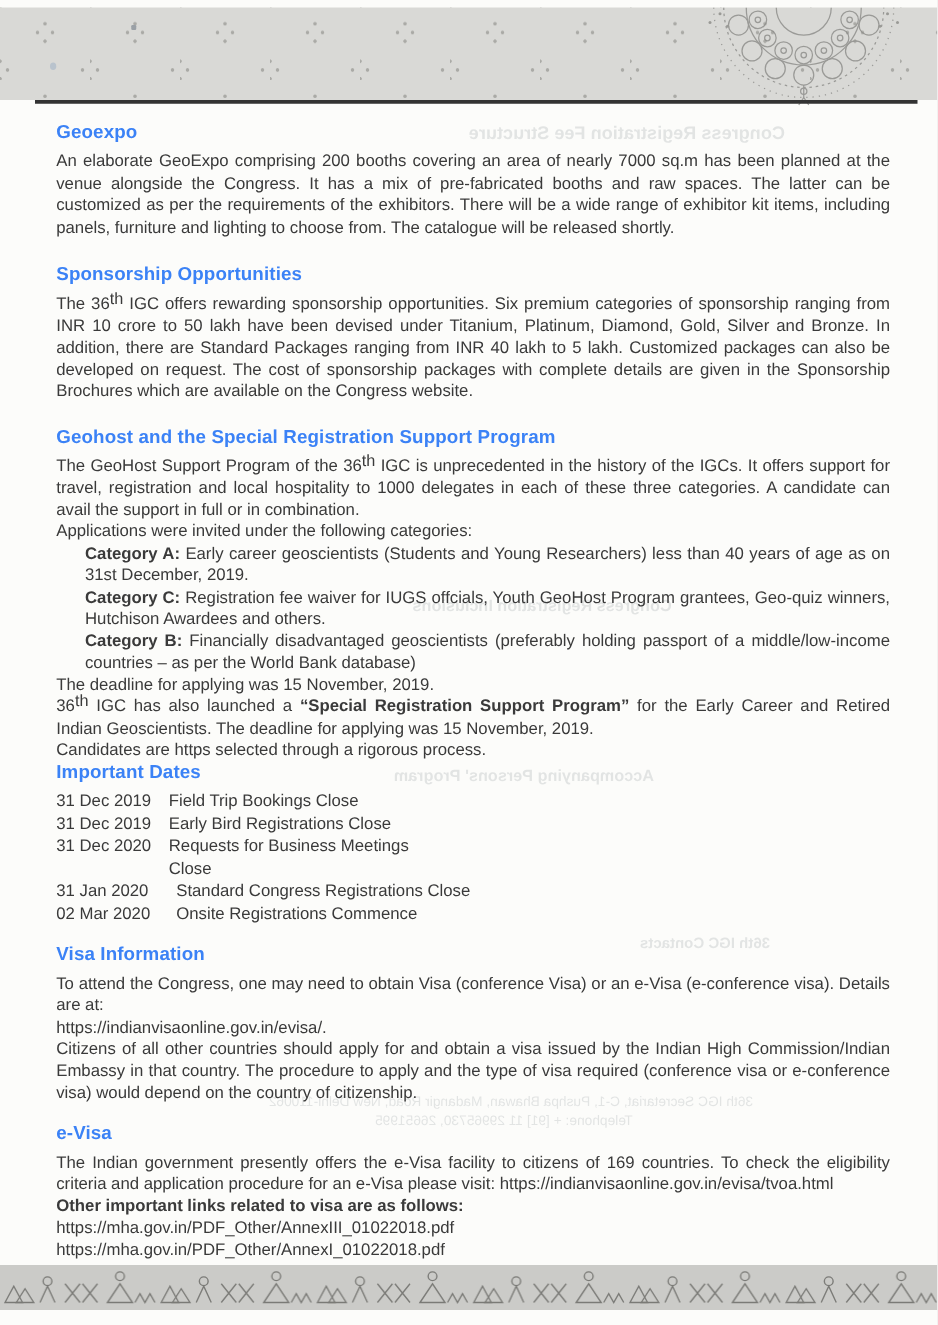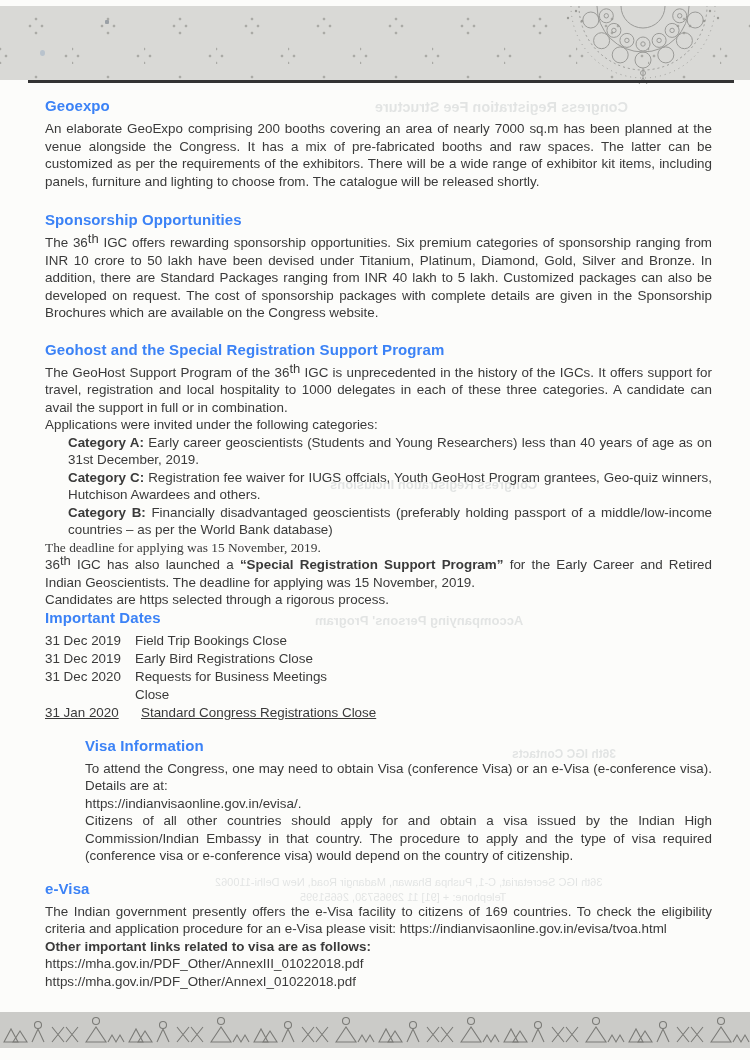--- a/index.html
+++ b/index.html
@@ -37,33 +37,33 @@
   
   .content{position:absolute;top:88px;left:45px;width:667px;}
   h2{font-size:15px;font-weight:700;color:#3b82f6;margin:0 0 6px 0;letter-spacing:.1px;}
   .content p{font-size:13.4px;line-height:17.5px;text-align:justify;margin:0;}
   .sec{margin:0;}
   .mt-geoexpo{margin-top:9px;}
   .mt-sponsorship{margin-top:21px;}
   .mt-geohost{margin-top:19px;}
   .mt-apps{margin-top:11px;}
   .cats{margin-left:23px;}
-  .mt-deadline{margin-top:13px;font-family:Liberation Serif, serif;}
+  .mt-deadline{margin-top:13px;}
   .mt-srsp{margin-top:11px;}
   .mt-cand{margin-top:9px;}
   .mt-dates{}
-  .mt-visa{margin-top:15px;margin-left:40px;}
+  .mt-visa{margin-top:15px;}
   .mt-evisa{margin-top:15px;}
   .mt-links{margin-top:11px;}
   sup{font-size:13px;vertical-align:4px;line-height:0;}
   .bold{font-weight:700;}
   
   .dates{display:flex;font-size:13.4px;line-height:18px;margin-top:4px;flex-direction:column;}
   .dcol-left{width:317px;flex:none;}
-  .dcol-right{flex:1;text-decoration:underline;}
+  .dcol-right{flex:1;}
   .drow{display:flex;}
   .ddate{flex:none;width:90px;}
   .ddate-r{flex:none;width:96px;}
   .dlabel{flex:1;}
   .plain{text-align:left;}
   .linkline{font-size:13.4px;line-height:17.5px;}
 </style>
 </head>
 <body>
 
@@ -166,20 +166,24 @@
           <div class="drow">
               <span class="ddate">31 Dec 2020</span>
               <span class="dlabel">Requests for Business Meetings Close</span>
             </div>
         </div>
         <div class="dcol-right">
           <div class="drow">
               <span class="ddate-r">31 Jan 2020</span>
               <span class="dlabel">Standard Congress Registrations Close</span>
             </div>
+          <div class="drow">
+              <span class="ddate-r">02 Mar 2020</span>
+              <span class="dlabel">Onsite Registrations Commence</span>
+            </div>
         </div>
       </div>
     </div>
 
     <div class="sec mt-visa">
       <h2>Visa Information</h2>
       <p>To attend the Congress, one may need to obtain Visa (conference Visa) or an e-Visa (e-conference visa). Details are at:</p>
       <p class="plain linkline">https://indianvisaonline.gov.in/evisa/.</p>
       <p>Citizens of all other countries should apply for and obtain a visa issued by the Indian High Commission/Indian Embassy in that country. The procedure to apply and the type of visa required (conference visa or e-conference visa) would depend on the country of citizenship.</p>
     </div>

